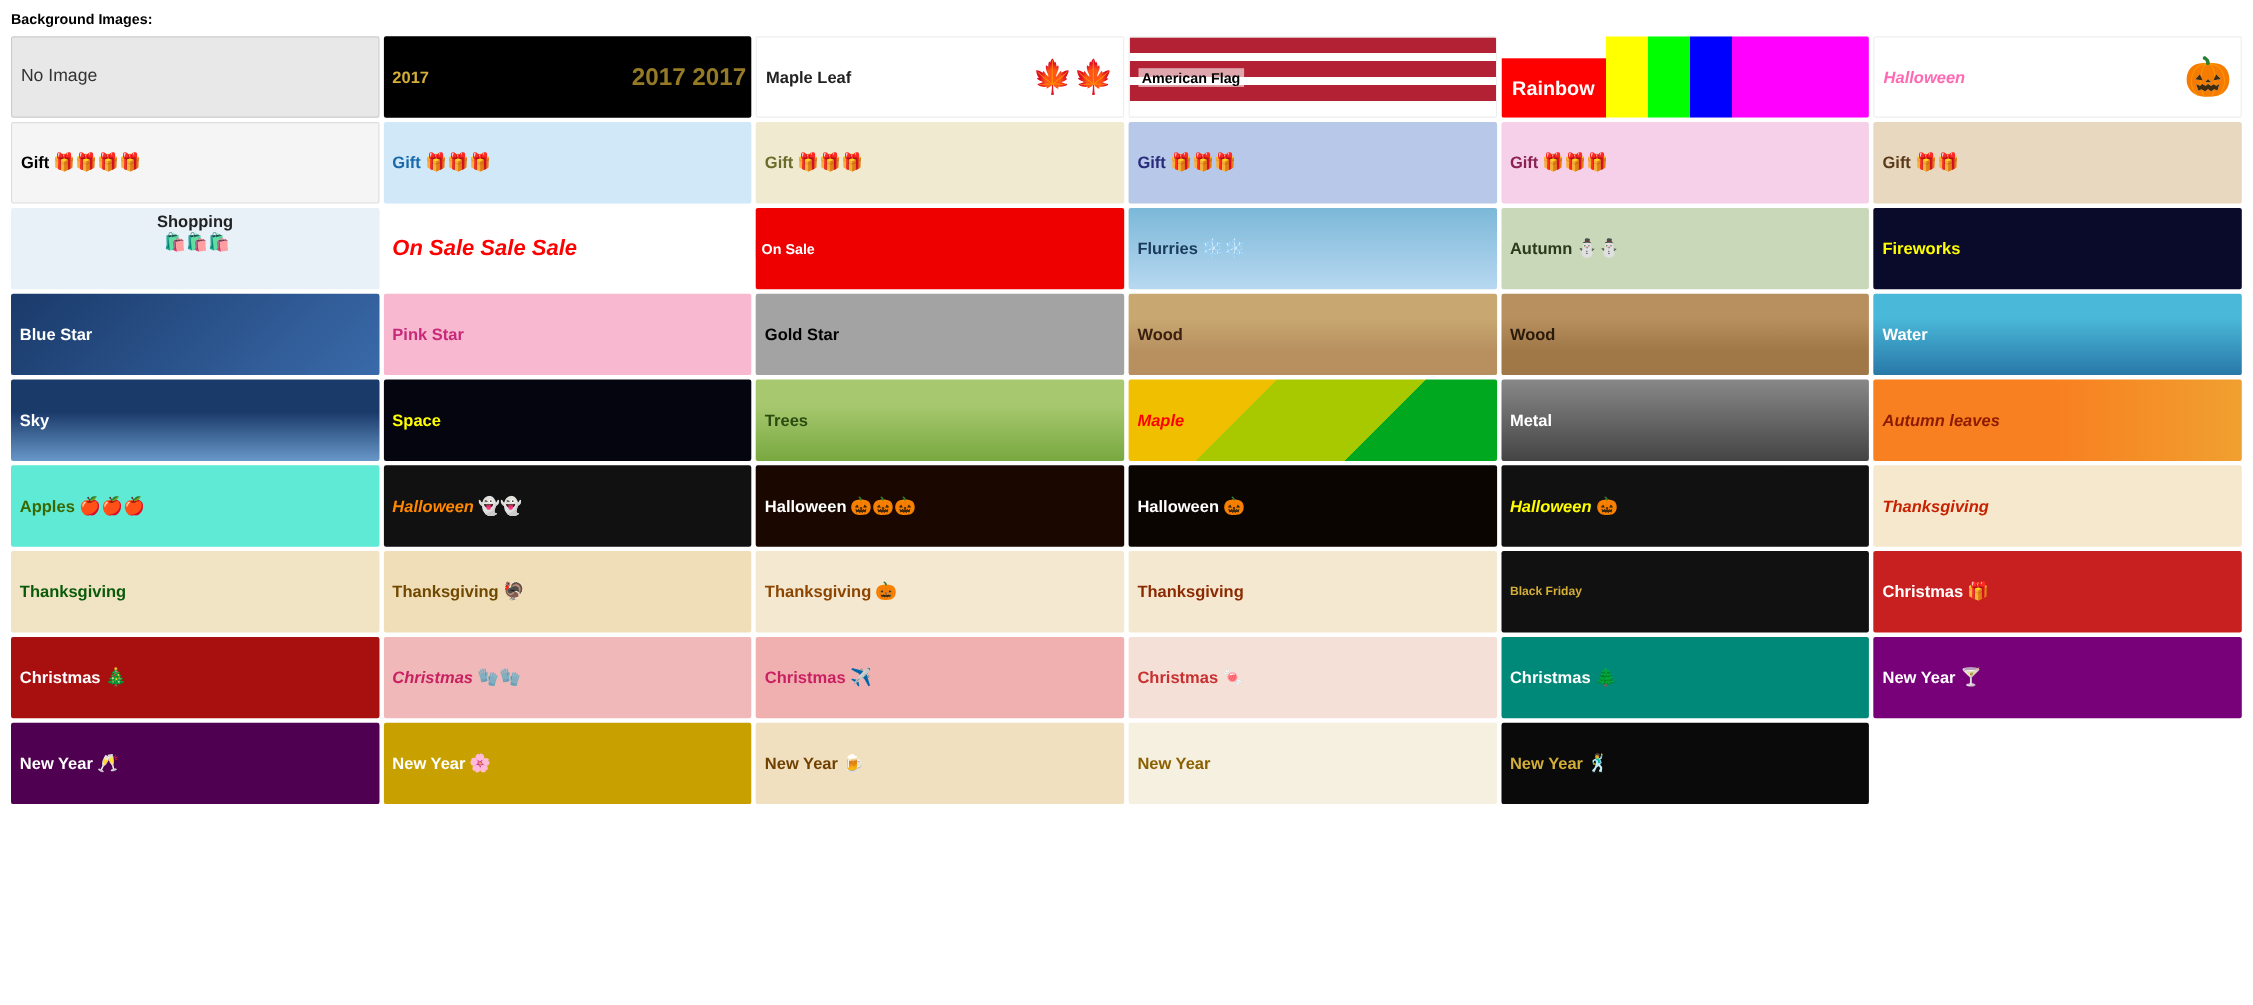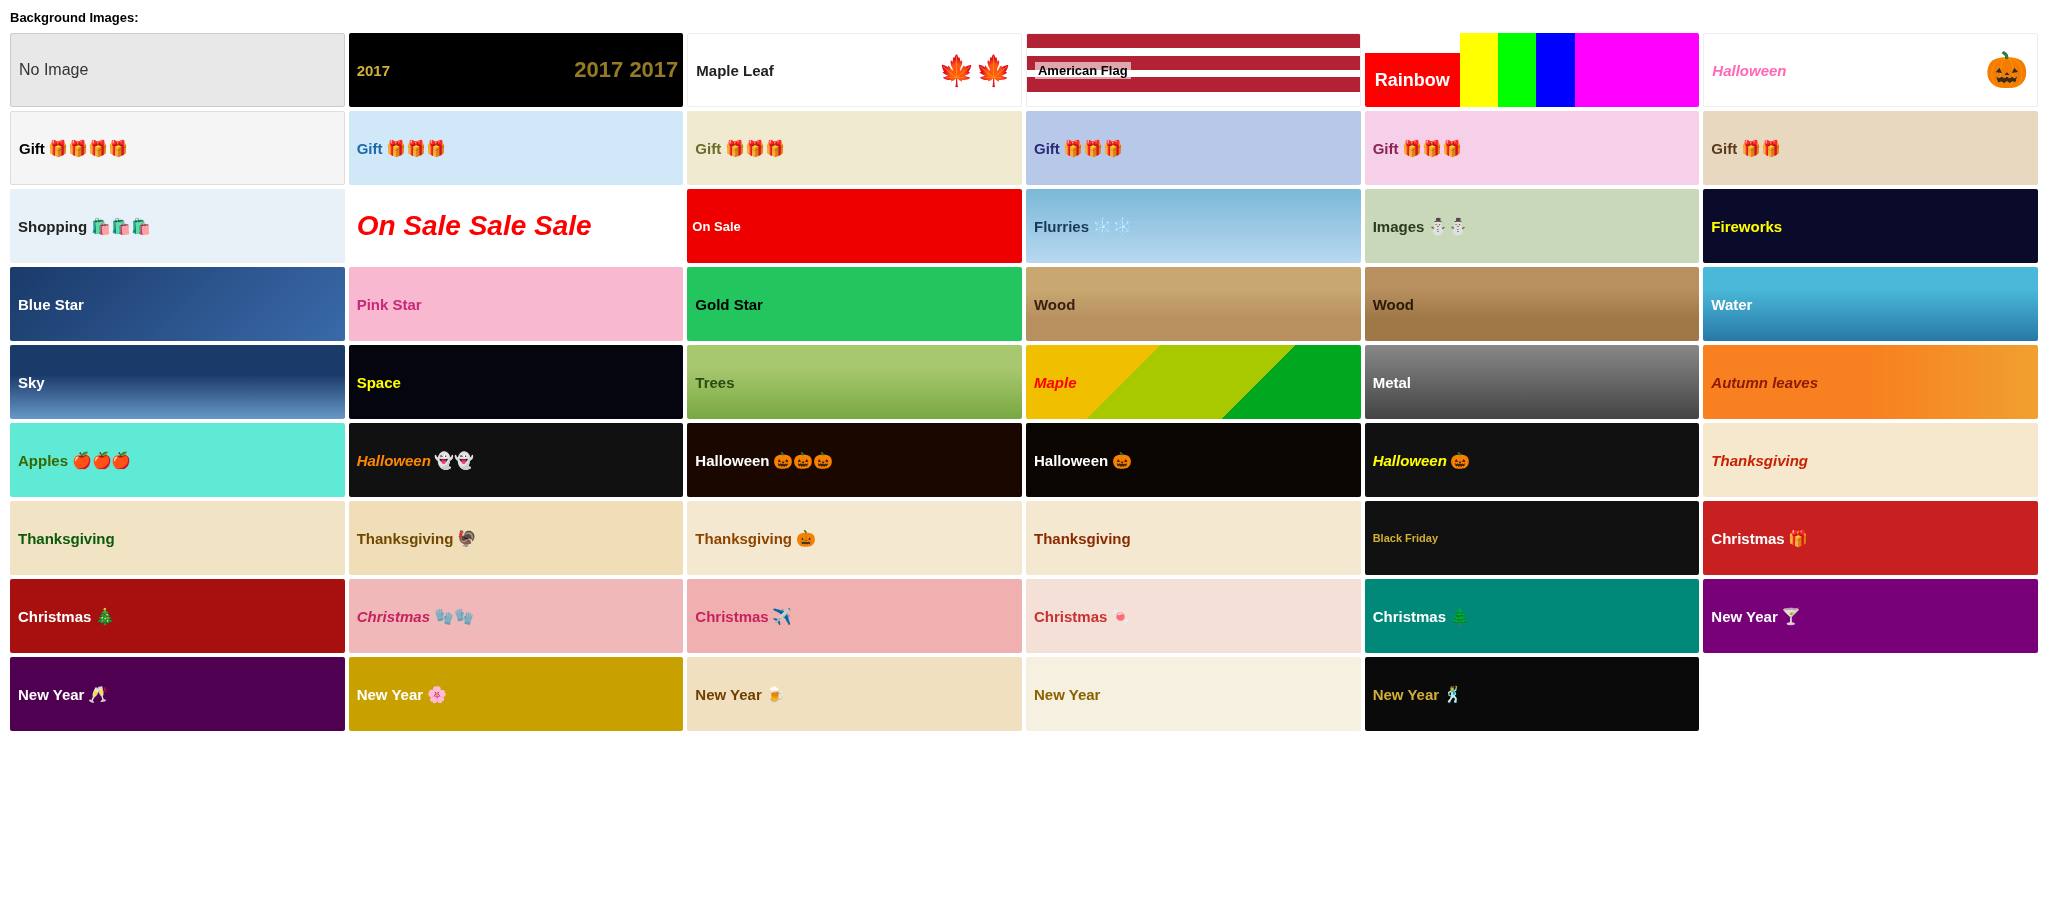--- a/index.html
+++ b/index.html
@@ -67,39 +67,39 @@
     .bg-gift-cream { background: #f0ead0; }
     .bg-gift-cream .cell-label { color: #6b6b2a; font-weight: bold; }
     .bg-gift-periwinkle { background: #b8c8e8; }
     .bg-gift-periwinkle .cell-label { color: #2a2a7a; font-weight: bold; }
     .bg-gift-pink { background: #f5d0e8; }
     .bg-gift-pink .cell-label { color: #8b2252; font-weight: bold; }
     .bg-gift-tan { background: #e8d8c0; }
     .bg-gift-tan .cell-label { color: #5a3a1a; font-weight: bold; }
 
     
-    .bg-shopping { background: #e8f0f8; }
+    .bg-shopping { background: #e8f0f8; flex-direction: column; }
     .bg-shopping .cell-label { color: #222; font-weight: bold; }
     .bg-on-sale-red { background: #fff; }
-    .bg-on-sale-red .cell-label { color: red; font-size: 28px; font-style: italic; }
+    .bg-on-sale-red .cell-label { color: red; font-size: 20px; font-style: italic; }
     .bg-on-sale-tiles { background: #e00; display: flex; align-items: center; padding: 0; overflow: hidden; }
     .bg-on-sale-tiles .cell-label { color: #fff; background: #e00; font-size: 13px; padding: 0 5px; }
     .bg-flurries { background: linear-gradient(180deg, #7bb8d8 0%, #b8d8f0 100%); }
     .bg-flurries .cell-label { color: #1a3a5a; }
     .bg-snowman { background: #c8d8b8; }
     .bg-snowman .cell-label { color: #2a3a1a; }
     .bg-fireworks { background: #0a0a2a; }
     .bg-fireworks .cell-label { color: #ff0; font-weight: bold; }
 
     
     .bg-blue-star { background: linear-gradient(135deg, #1a3a6a, #3a6aaa); }
     .bg-blue-star .cell-label { color: #fff; }
     .bg-pink-star { background: #f8b8d0; }
     .bg-pink-star .cell-label { color: #c82878; }
-    .bg-gold-star { background: #22c55e; text-align: right; }
+    .bg-gold-star { background: #a3a3a3; text-align: right; }
     .bg-gold-star .cell-label { color: #000; }
     .bg-wood-1 { background: linear-gradient(180deg, #c8a870 30%, #b89060 70%); }
     .bg-wood-1 .cell-label { color: #3a2010; }
     .bg-wood-2 { background: linear-gradient(180deg, #b89060 30%, #a07848 70%); }
     .bg-wood-2 .cell-label { color: #2a1a08; }
     .bg-tetris { background: linear-gradient(90deg, #e00 10%, #f80 10%, #f80 20%, #ff0 20%, #ff0 30%, #0c0 30%, #0c0 40%, #00c 40%, #00c 50%, #808 50%, #808 60%, #e00 60%); }
     .bg-tetris .cell-label { color: #fff; text-shadow: 1px 1px 2px #000; }
 
     
     .bg-water { background: linear-gradient(180deg, #4ab8d8 30%, #2878a8 100%); }
@@ -228,21 +228,21 @@
       <span class="cell-label">On Sale Sale Sale</span>
     </div>
     <div class="cell bg-on-sale-tiles">
       <span class="cell-label">On Sale</span>
     </div>
     <div class="cell bg-flurries">
       <span class="cell-label">Flurries</span>
       <span class="gift-icons"> ❄️❄️</span>
     </div>
     <div class="cell bg-snowman">
-      <span class="cell-label">Images</span>
+      <span class="cell-label">Autumn</span>
       <span class="gift-icons"> ⛄⛄</span>
     </div>
     <div class="cell bg-fireworks">
       <span class="cell-label">Fireworks</span>
     </div>
     <div class="cell bg-blue-star">
       <span class="cell-label">Blue Star</span>
     </div>
     <div class="cell bg-pink-star">
       <span class="cell-label">Pink Star</span>

